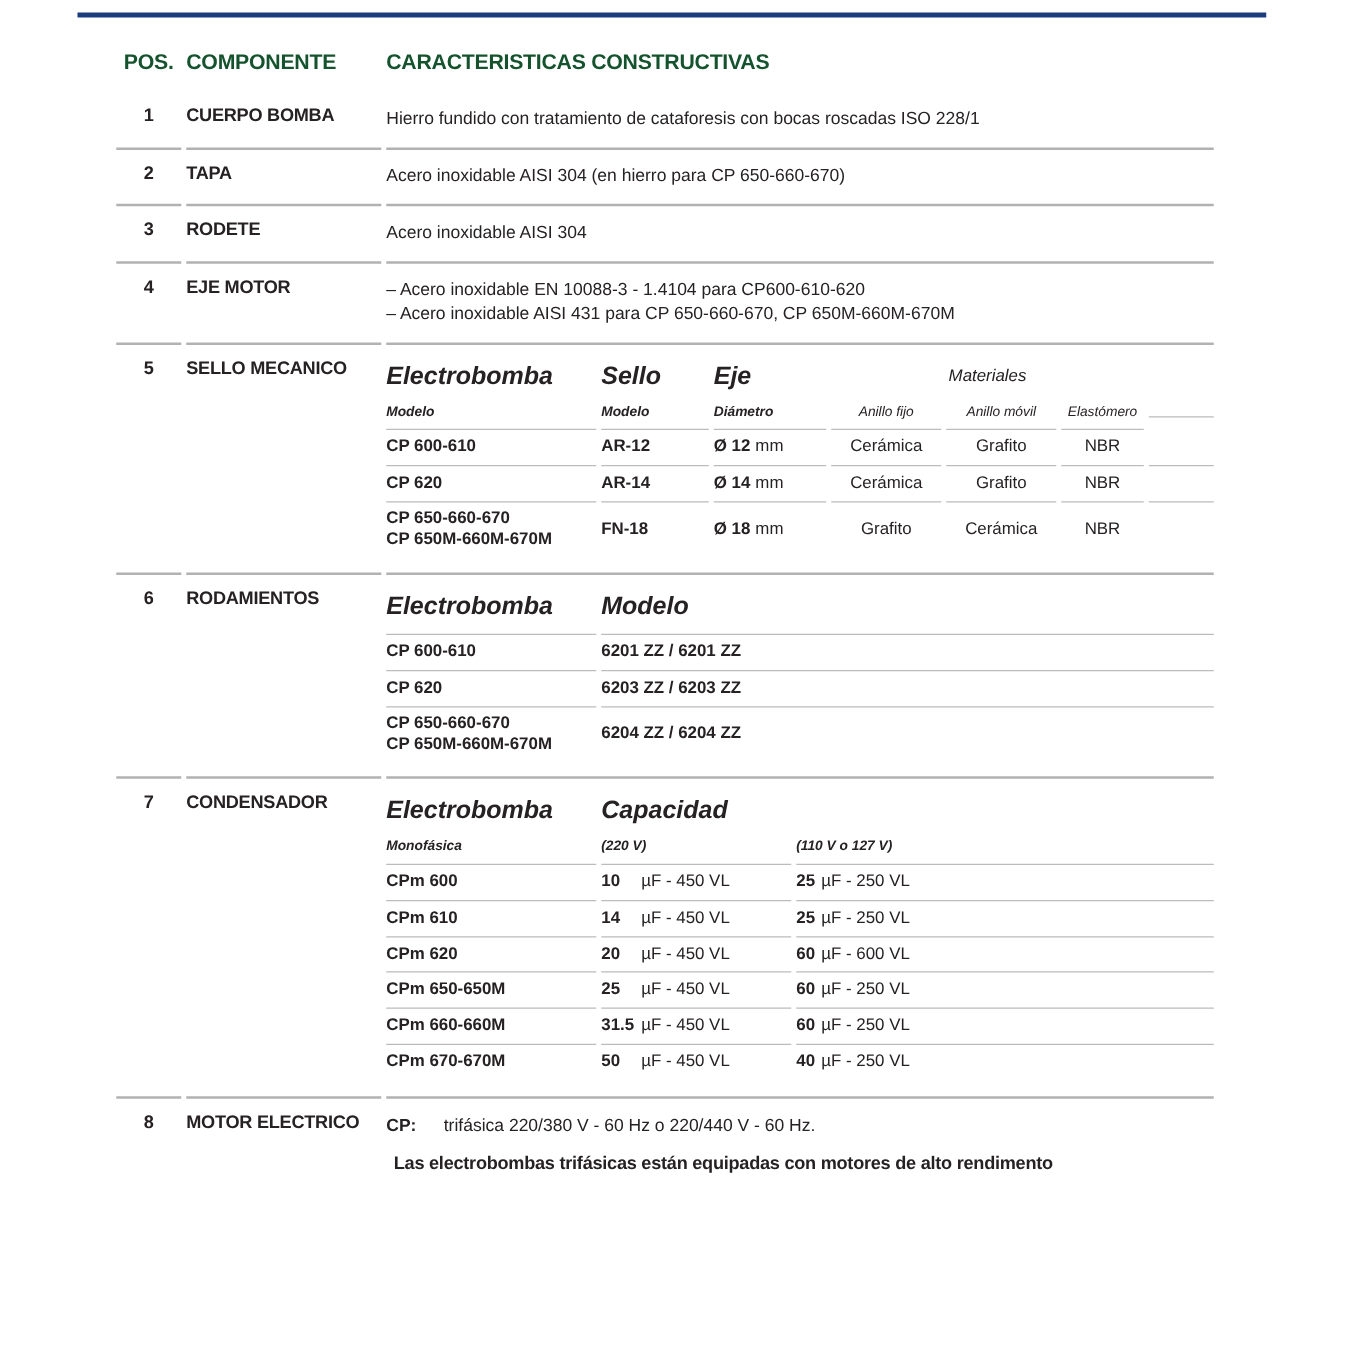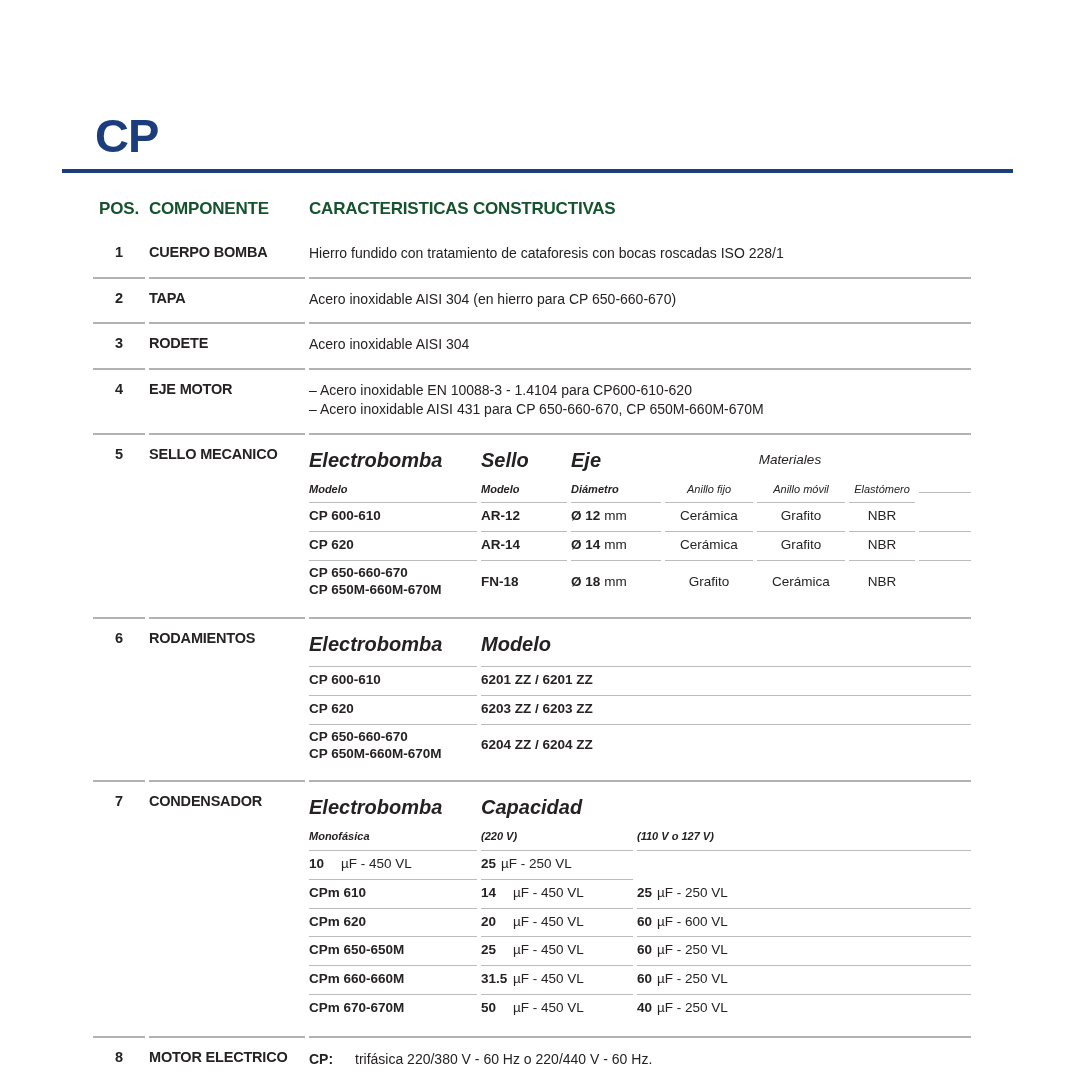--- a/index.html
+++ b/index.html
@@ -61,21 +61,20 @@
   .mlabel{display:inline-block;width:46px;font-weight:700;}
   .note{display:flex;margin-top:11px;}
   .arrow-ic{flex:0 0 auto;margin:4px 6px 0 0;}
   .note-text{font-weight:700;font-size:14.5px;line-height:1.4;letter-spacing:-0.2px;}
 </style>
 </head>
 <body>
 
 <div class="page">
 
-  <div class="brand-title">CP</div>
   <div class="title-rule"></div>
 
   <div class="tbl">
 
     <div class="trow head">
       <div class="cell">
           <span class="hd pos" style="display:block">POS.</span>
         </div>
       <div class="cell"><span class="hd">COMPONENTE</span></div>
       <div class="cell"><span class="hd">CARACTERISTICAS CONSTRUCTIVAS</span></div>
@@ -207,20 +206,21 @@
         <div class="subrow cols7">
           <div class="gh">Electrobomba</div>
           <div class="gh" style="grid-column:2/4">Capacidad</div>
         </div>
         <div class="subrow cols7 bb">
           <div class="sh b">Monofásica</div>
           <div class="sh b">(220 V)</div>
           <div class="sh b">(110 V o 127 V)</div>
         </div>
         <div class="subrow cols7 bb">
+          <div class="dv b">CPm 600</div>
           <div class="dv">
               <span class="capnum">10</span>
               <span>µF - 450 VL</span>
             </div>
           <div class="dv">
               <span class="capnum3">25</span>
               <span>µF - 250 VL</span>
             </div>
         </div>
         <div class="subrow cols7 bb">

